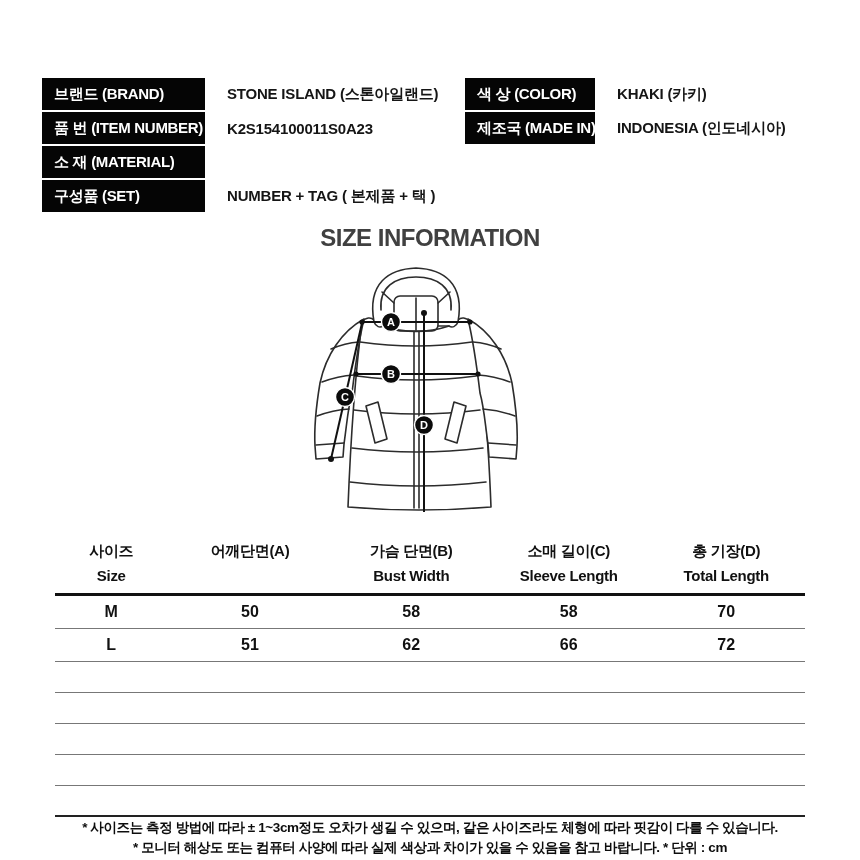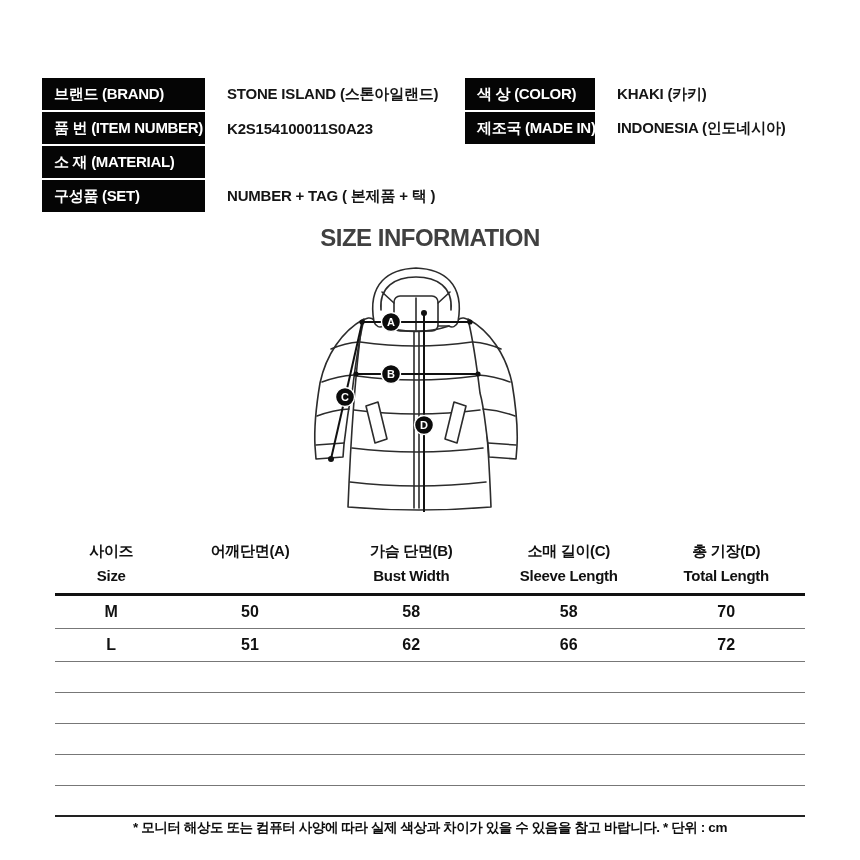--- a/index.html
+++ b/index.html
@@ -160,16 +160,17 @@
     </div>
 
     <div class="st-empty"></div>
     <div class="st-empty"></div>
     <div class="st-empty"></div>
     <div class="st-empty"></div>
     <div class="st-empty last"></div>
   </div>
 
   <div class="footer-notes">
+    <div>* 사이즈는 측정 방법에 따라 ± 1~3cm정도 오차가 생길 수 있으며, 같은 사이즈라도 체형에 따라 핏감이 다를 수 있습니다.</div>
     <div>* 모니터 해상도 또는 컴퓨터 사양에 따라 실제 색상과 차이가 있을 수 있음을 참고 바랍니다. * 단위 : cm</div>
   </div>
 
 </div>
 
 </body></html>

